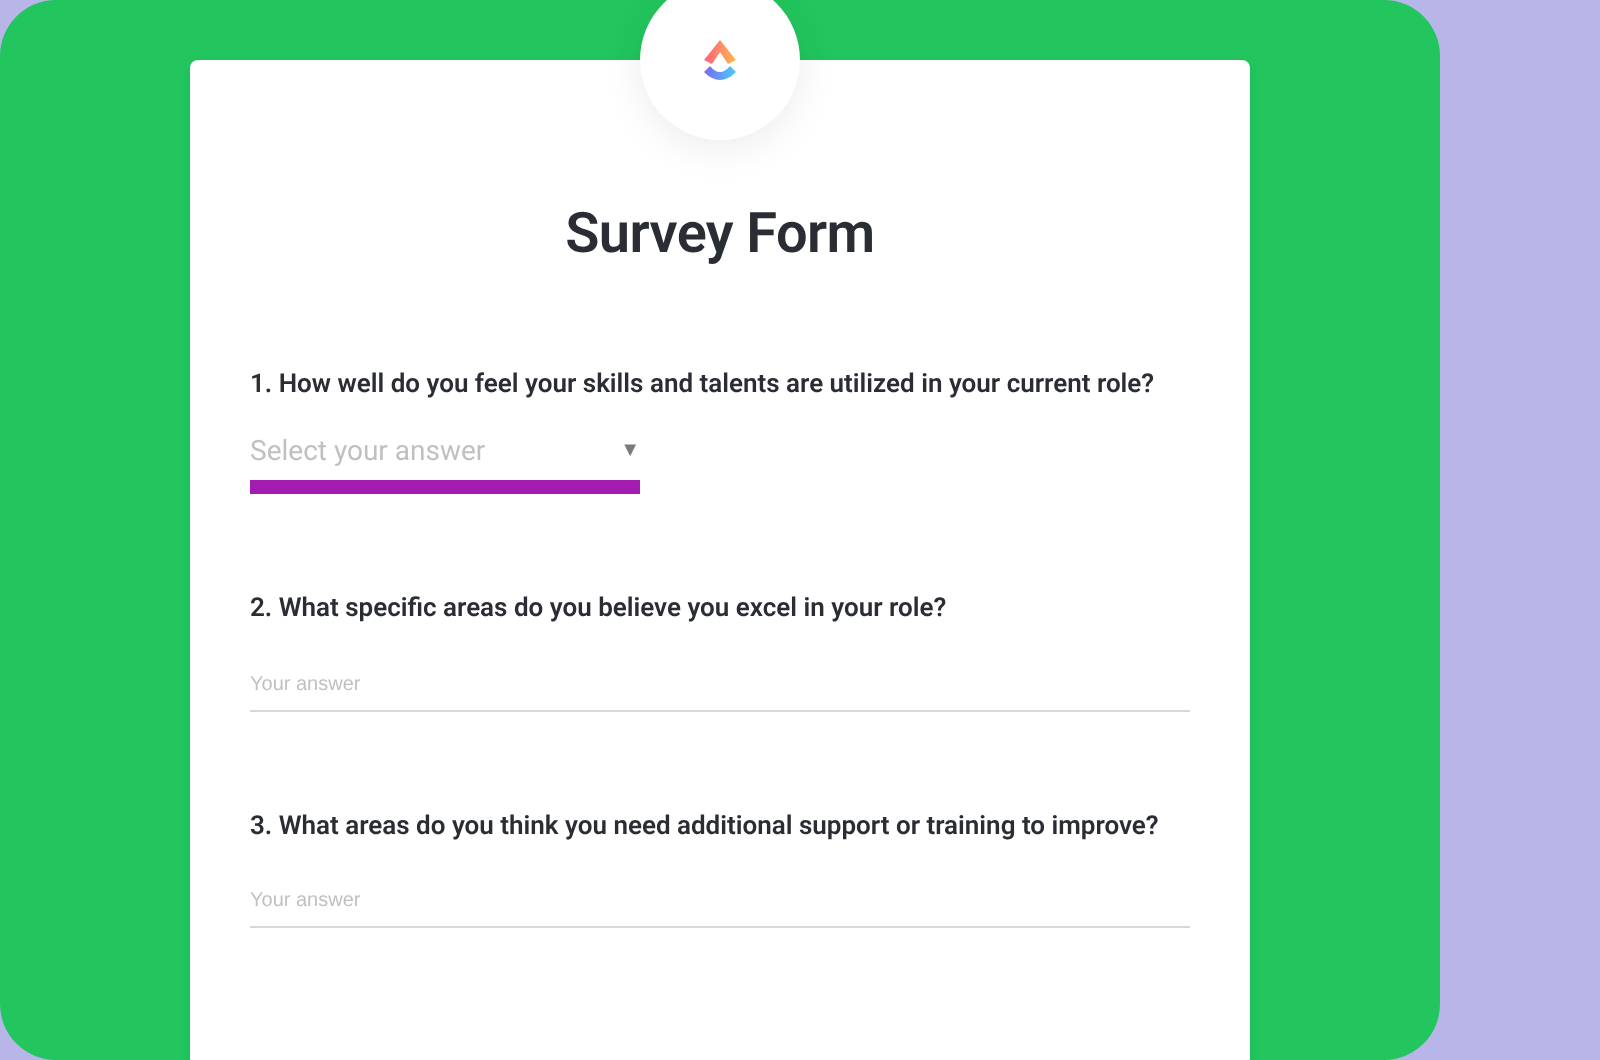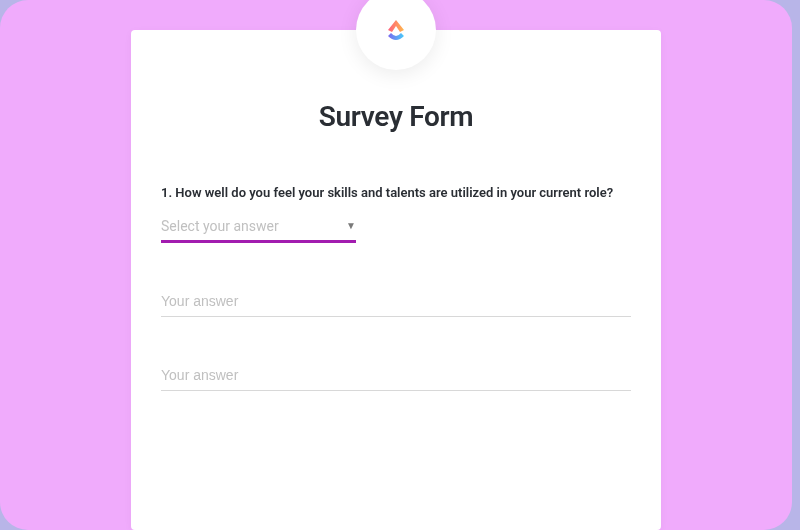--- a/index.html
+++ b/index.html
@@ -8,23 +8,23 @@
       box-sizing: border-box;
     }
     body {
       font-family: -apple-system, BlinkMacSystemFont, 'Segoe UI', Roboto, Helvetica, Arial, sans-serif;
       background: #b8b5e8;
       width: 800px;
       height: 530px;
       overflow: hidden;
     }
     .outer-frame {
-      width: 792px;
+      width: 720px;
       height: 530px;
-      background: #f0abfc;
+      background: #22c55e;
       border-radius: 28px;
       padding-top: 30px;
       position: relative;
     }
     .form-card {
       width: 530px;
       margin: 0 auto;
       background: #ffffff;
       border-radius: 4px;
       box-shadow: 0 2px 8px rgba(0,0,0,0.04);
@@ -70,21 +70,21 @@
       margin-bottom: 14px;
     }
     .question-sub {
       display: block;
       padding-left: 14px;
     }
     .select-wrap {
       display: flex;
       align-items: center;
       width: 195px;
-      border-bottom: 3px solid #a21caf;
+      border-bottom: 7px solid #a21caf;
       padding-bottom: 6px;
       cursor: pointer;
     }
     .select-placeholder {
       flex: 1;
       font-size: 14px;
       color: #c0c0c0;
     }
     .select-caret {
       font-size: 10px;
@@ -92,21 +92,21 @@
     }
     .text-input-wrap {
       width: 100%;
       border-bottom: 1px solid #d8d8d8;
       padding-bottom: 6px;
     }
     .text-input {
       width: 100%;
       border: none;
       outline: none;
-      font-size: 14px;
+      font-size: 10px;
       color: #2a2e34;
       background: transparent;
     }
     .text-input::placeholder {
       color: #c0c0c0;
     }
   </style>
 </head>
 <body>
 
@@ -136,25 +136,27 @@
       <div class="question-label">
         <span>1. How well do you feel your skills and talents are utilized in your current role?</span>
       </div>
       <div class="select-wrap">
         <span class="select-placeholder">Select your answer</span>
         <span class="select-caret">▼</span>
       </div>
     </div>
 
     <div class="question-block">
+      <div class="question-label">2. What specific areas do you believe you excel in your role?</div>
       <div class="text-input-wrap">
         <input type="text" class="text-input" placeholder="Your answer" style="">
       </div>
     </div>
 
     <div class="question-block">
+      <div class="question-label">3. What areas do you think you need additional support or training to improve?</div>
       <div class="text-input-wrap">
         <input type="text" class="text-input" placeholder="Your answer" style="">
       </div>
     </div>
 
   </div>
 </div>
 
 </body></html>

